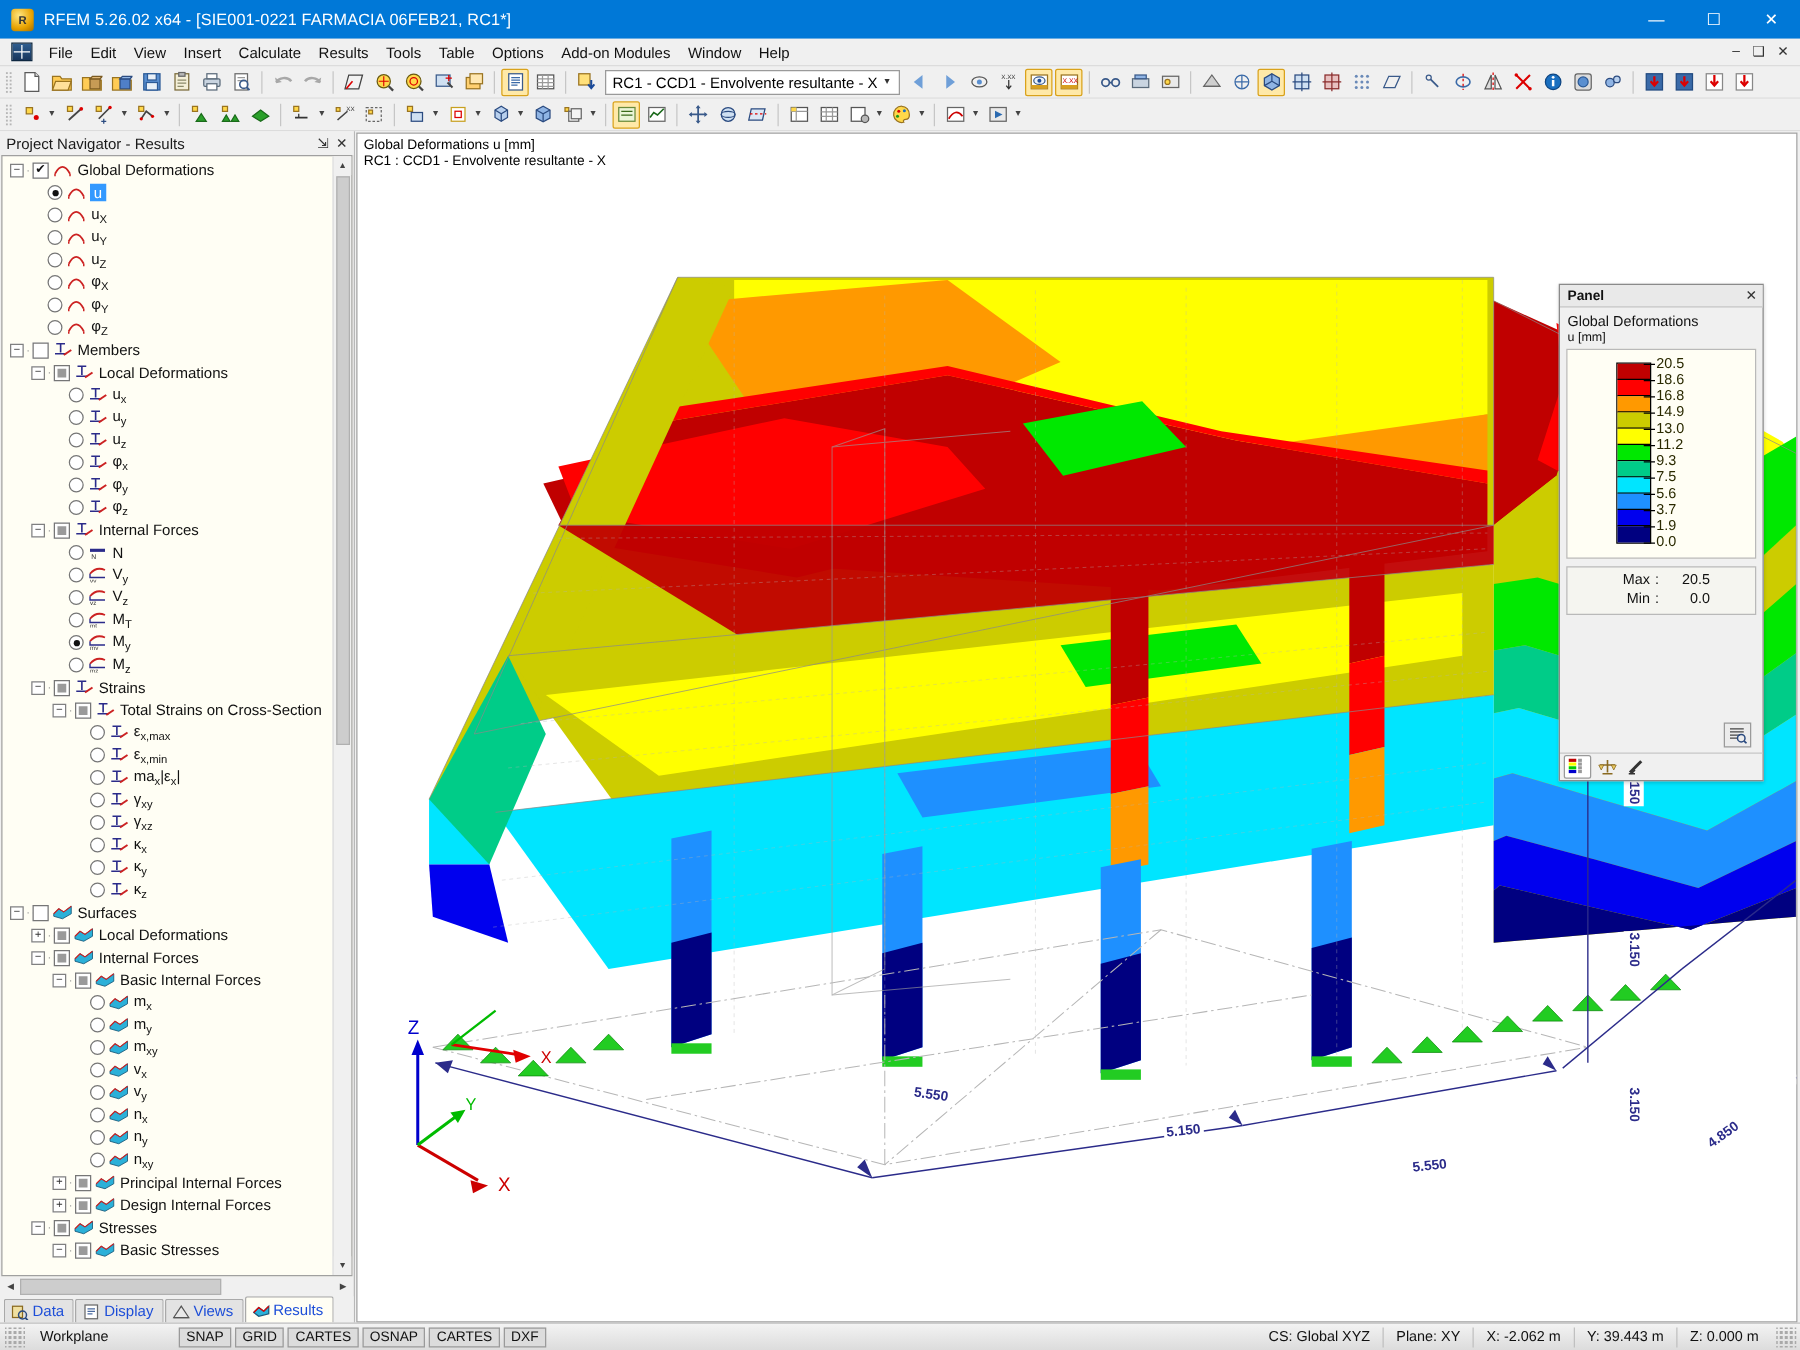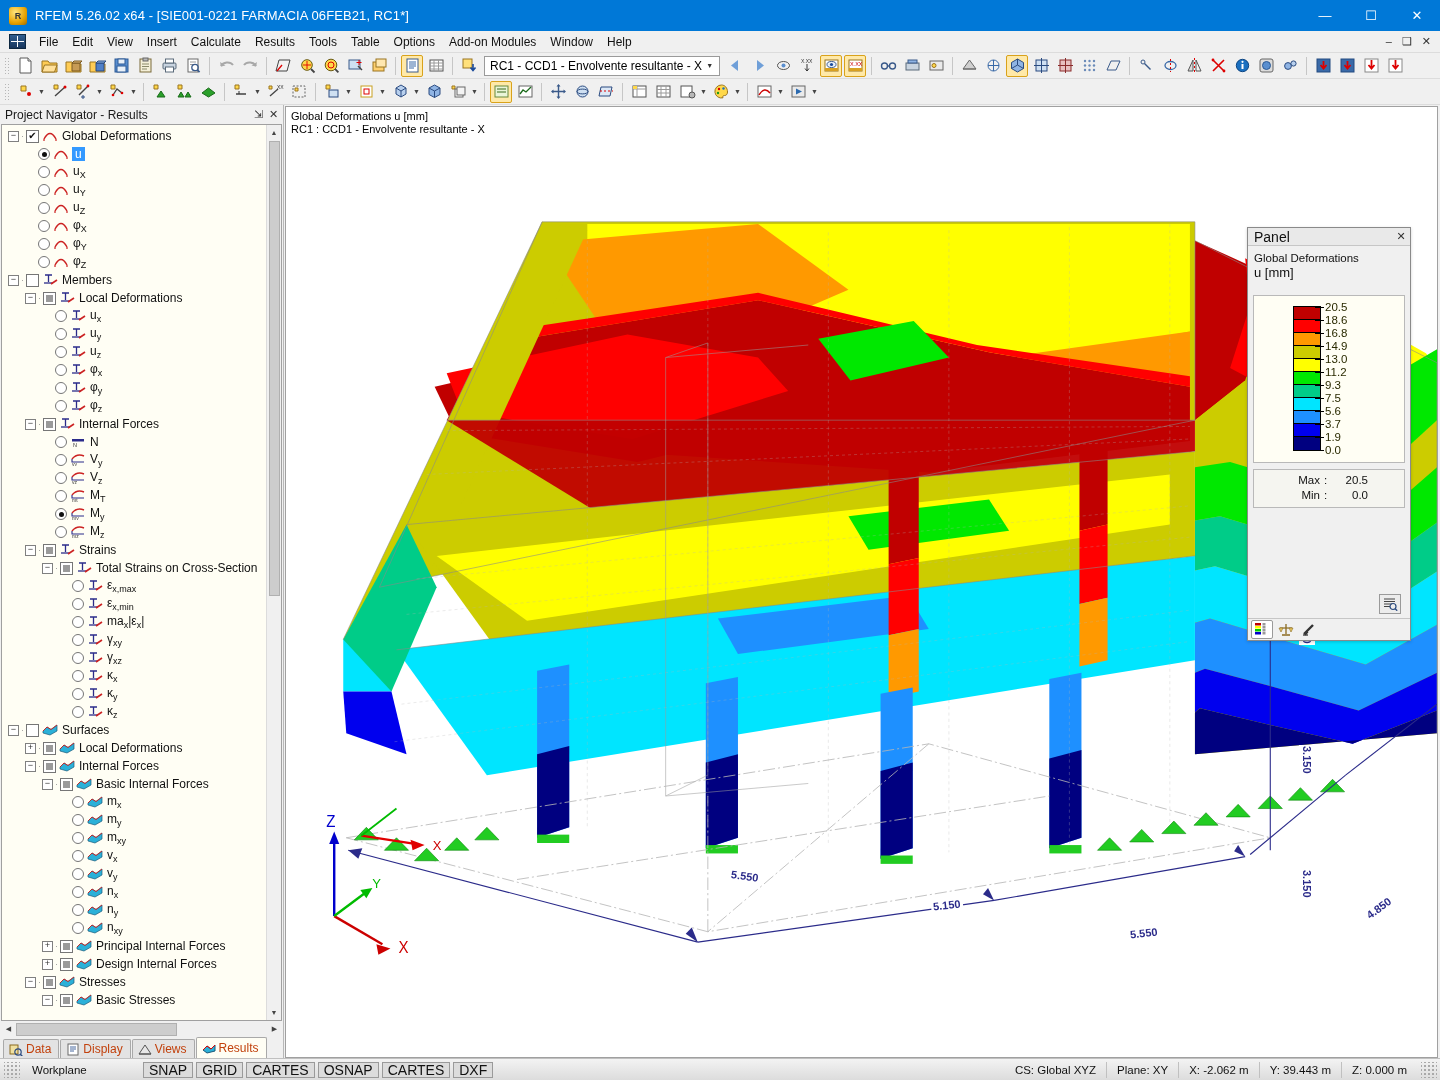--- a/index.html
+++ b/index.html
@@ -138,21 +138,21 @@
   .tscroll-h {
     height:16px;display:flex;align-items:center;background:#f0f0f0;margin:0 1px;
   }
   .hs-arrow{width:15px;height:15px;display:flex;align-items:center;justify-content:center;font-size:7px;color:#444;}
   .hs-track{flex:1;height:13px;background:#f0f0f0;position:relative;}
   .hs-thumb{position:absolute;left:0;top:0;height:13px;width:64%;background:#cdcdcd;border:1px solid #b0b0b0;}
 
   .nav-tabs { height:21px;display:flex;align-items:flex-end;background:#f0f0f0;padding-left:3px;}
   .ntab {
     height:19px;display:flex;align-items:center;gap:3px;padding:0 7px 0 5px;font-size:12px;
-    border:1px solid #a9a9a9;border-bottom:none;background:#e3e3e3;color:#c2410c;margin-right:1px;
+    border:1px solid #a9a9a9;border-bottom:none;background:#e3e3e3;color:#1d4ed8;margin-right:1px;
     border-radius:2px 2px 0 0;
   }
   .ntab.on { background:#fffef4; height:21px; }
 
   
   .viewport-outer { flex:1 1 auto; display:flex; flex-direction:column; min-width:0; padding:1px 2px 0 1px;}
   .viewport {
     flex:1 1 auto; background:#ffffff; border:1px solid #a0a0a0; position:relative; overflow:hidden;
   }
   .vp-head { position:absolute; left:5px; top:3px; font-size:11px; color:#000; line-height:13px;
@@ -162,25 +162,25 @@
   svg.scene { position:absolute; inset:0; width:100%; height:100%; }
 
   
   .panel {
     position:absolute; right:26px; top:120px; width:164px;
     background:#f0f0f0; border:1px solid #8a8a8a; box-shadow:0 1px 3px rgba(0,0,0,.18);
     display:flex;flex-direction:column;
   }
   .panel-title { height:18px;display:flex;align-items:center;padding:0 2px 0 6px;
     font-size:12px;color:#111;background:#e9e9e9;border-bottom:1px solid #c6c6c6;}
-  .panel-title .t{flex:1;font-weight:normal;font-size:14px;}
+  .panel-title .t{flex:1;font-weight:bold;font-size:11px;}
   .panel-title .x{width:14px;height:14px;display:flex;align-items:center;justify-content:center;font-size:11px;color:#333;}
   .panel-body { padding:4px 5px 0 5px; }
   .panel-body .hdr { font-size:11.5px;color:#111;margin:2px 0 1px 1px; }
-  .panel-body .unit { font-size:13px;color:#111;margin:0 0 15px 1px; }
+  .panel-body .unit { font-size:10px;color:#111;margin:0 0 3px 1px; }
   .legend-box { background:#fffef4;border:1px solid #b9b9b9;padding:6px 4px 6px 4px;
     display:flex;justify-content:center; }
   .legend { position:relative; width:132px; }
   .lg-col { position:absolute; left:30px; top:4px; width:28px; border:1px solid #000; }
   .lg-col div { height:13px; }
   .lg-labels { position:relative; margin-left:62px; }
   .lg-labels .lb { height:13px; font-size:11.5px; color:#2a2a00; display:flex; align-items:center;
      position:relative; }
   .lg-tick { position:absolute; left:-10px; top:50%; width:9px; height:1px; background:#000; }
   .minmax { margin:6px 0 0 0; border:1px solid #b9b9b9; background:#f5f5f0; padding:3px 0 4px 0;
@@ -201,21 +201,21 @@
 
   
   .statusbar {
     height:22px;background:linear-gradient(#f3f3f3,#dcdcdc);border-top:1px solid #c0c0c0;
     display:flex;align-items:center;font-size:11.5px;color:#111;flex:0 0 auto;
   }
   .sb-left { padding-left:9px; min-width:120px; }
   .sb-mid { margin-left:auto; display:flex; align-items:center; gap:0; }
   .sb-tog {
     height:16px;border:1px solid #9a9a9a;background:#dcdcdc;display:flex;align-items:center;
-    padding:0 5px;font-size:14px;color:#111;margin-right:3px;
+    padding:0 5px;font-size:11px;color:#111;margin-right:3px;
   }
   .sb-cell { padding:0 10px; color:#111; white-space:nowrap; }
   .sb-grip { width:16px;height:16px;margin:0 3px 0 4px;
      background-image:radial-gradient(#a9a9a9 40%, transparent 41%);
      background-size:4px 4px;background-position:2px 6px; }
   .sb-sep { width:1px;height:16px;background:#c0c0c0; }
 </style>
 </head>
 <body>
 

